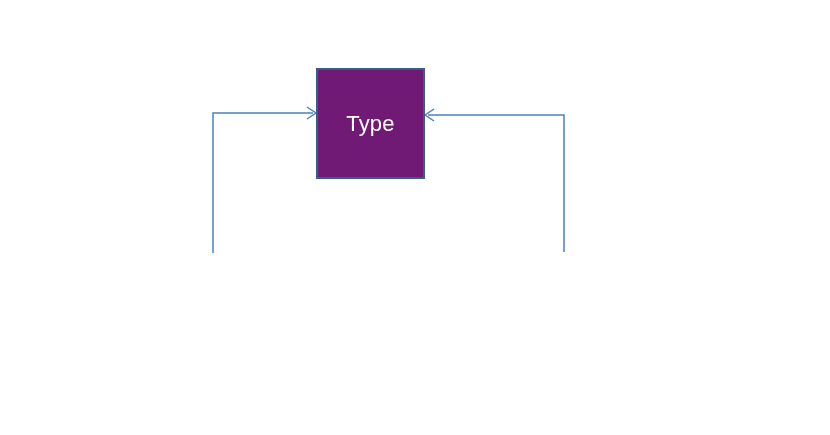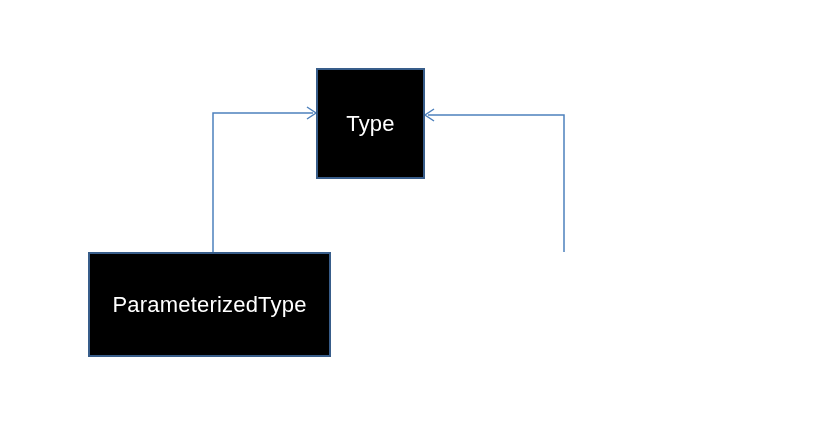--- a/index.html
+++ b/index.html
@@ -22,21 +22,21 @@
     position: absolute;
     left: 0;
     top: 0;
     width: 830px;
     height: 435px;
     pointer-events: none;
   }
   .node {
     position: absolute;
     box-sizing: border-box;
-    background: #000000;
+    background: #701a75;
     border: 2px solid #385d8a;
     display: flex;
     align-items: center;
     justify-content: center;
     z-index: 2;
   }
   .node-label {
     color: #ffffff;
     font-family: "Liberation Sans", sans-serif;
     font-weight: 400;
@@ -79,18 +79,15 @@
     <g>
       <path class="connector-line" fill="none" stroke="#4e81bd" stroke-width="1.5" d="M 564 252 L 564 115 L 428 115"></path>
       <polyline points="434,109 425,115 434,121" fill="none" stroke="#4e81bd" stroke-width="1.5"></polyline>
     </g>
   </svg>
 
   <div class="node" id="node-type">
     <span class="node-label">Type</span>
   </div>
 
-  <div class="node" id="node-parameterizedtype">
-    <span class="node-label">ParameterizedType</span>
-  </div>
 
 
 </div>
 
 </body></html>

